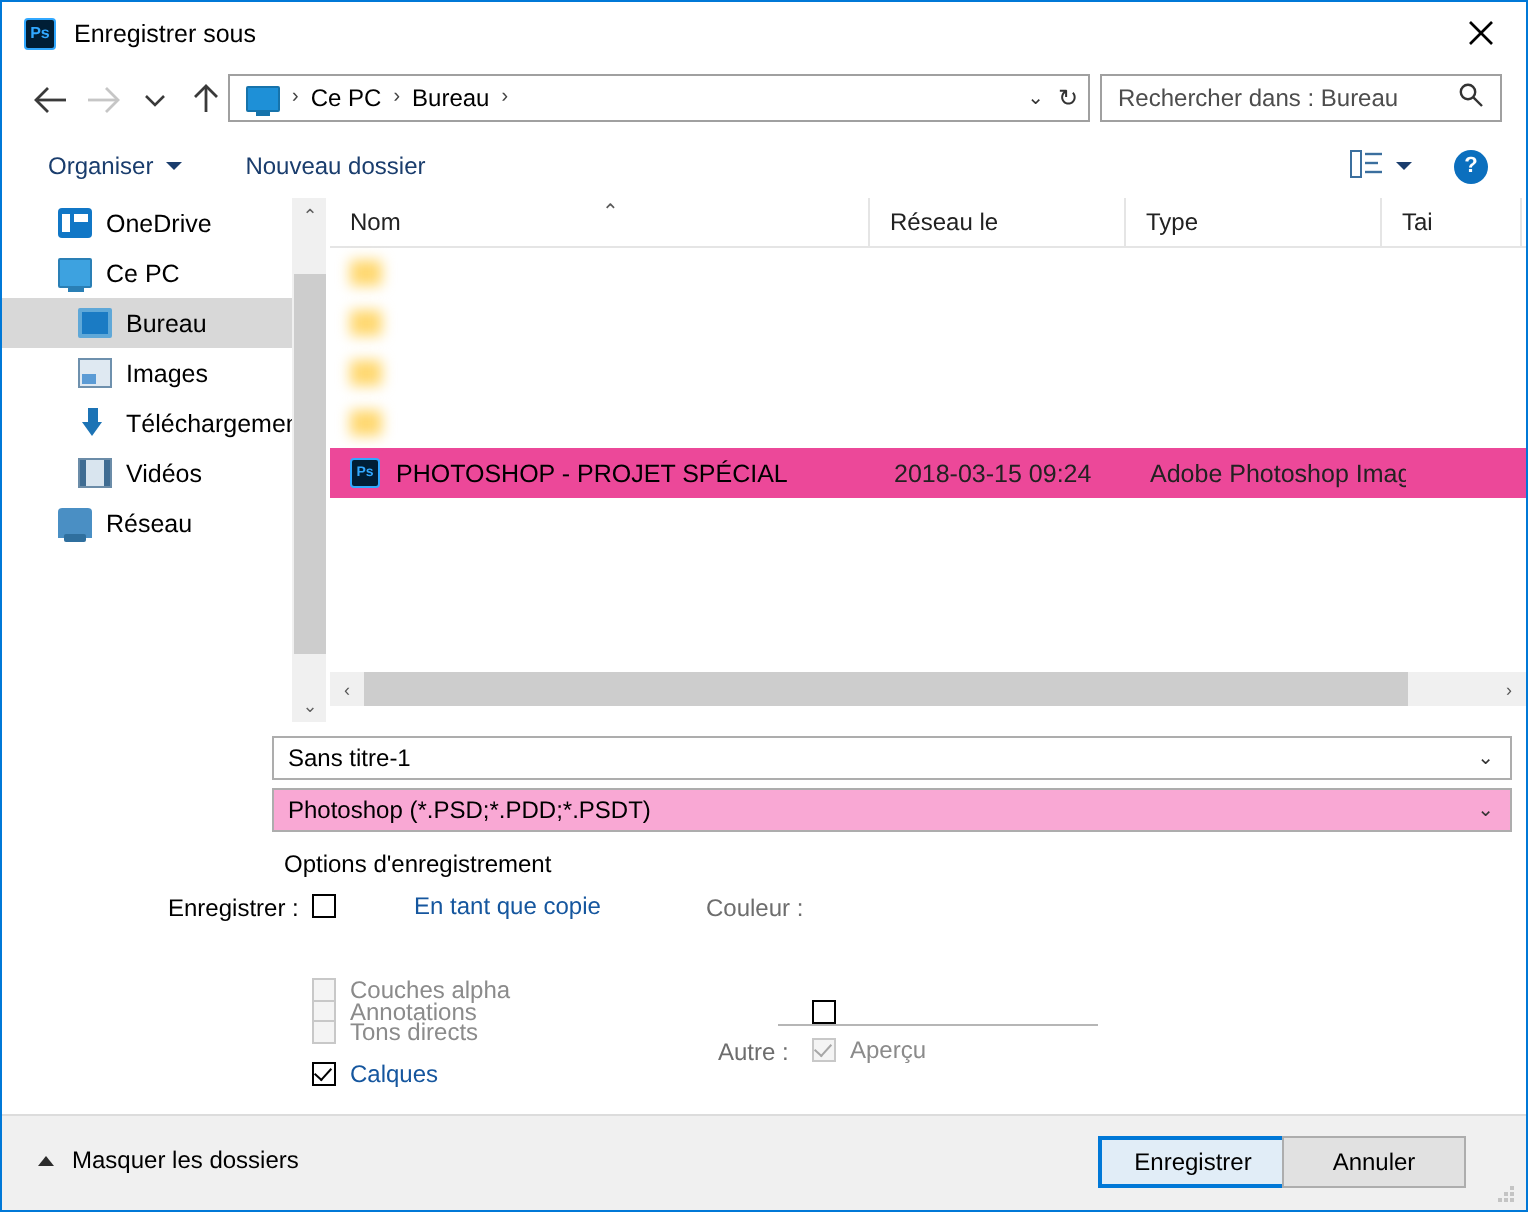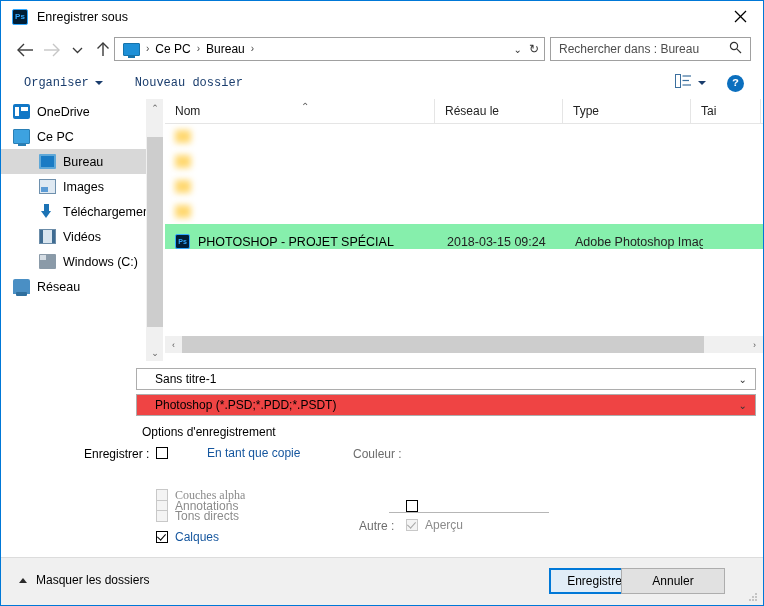--- a/index.html
+++ b/index.html
@@ -163,21 +163,20 @@
 
   
   .cmdbar {
     position: absolute;
     left: 0; top: 66px;
     width: 762px;
     height: 32px;
     background: #ffffff;
     display: flex;
     align-items: center;
-    font-family: Liberation Mono, monospace;
   }
   .cmd-item {
     font-size: 12px;
     color: #1a3d6d;
     cursor: default;
     display: flex;
     align-items: center;
   }
   .cmd-organiser { margin-left: 23px; }
   .cmd-nouveau   { margin-left: 32px; }
@@ -237,21 +236,21 @@
     cursor: default;
     white-space: nowrap;
   }
   .tree-item.selected { background: #d8d8d8; }
   .tree-ico {
     width: 17px; height: 15px;
     margin-right: 7px;
     flex: 0 0 auto;
     display: inline-block;
   }
-  .ind-0 { padding-left: 12px; }
+  .ind-0 { padding-left: 28px; }
   .ind-1 { padding-left: 38px; }
 
   
   .ic-onedrive { background:#1177c6; border-radius:2px; position:relative; }
   .ic-onedrive::after{content:"";position:absolute;left:2px;top:3px;width:4px;height:9px;background:#fff;}
   .ic-onedrive::before{content:"";position:absolute;left:8px;top:3px;width:7px;height:4px;background:#fff;}
   .ic-pc { background:#3da2e0; border:1px solid #2a7fb5; box-sizing:border-box; border-radius:1px; position:relative;}
   .ic-pc::after{content:"";position:absolute;left:4px;bottom:-3px;width:8px;height:2px;background:#2a7fb5;}
   .ic-bureau { background:#1a7bc4; border:2px solid #5fa8d8; box-sizing:border-box; border-radius:1px; }
   .ic-doc { background:#eef3f8; border:1px solid #7a9ab5; box-sizing:border-box; position:relative;}
@@ -331,21 +330,21 @@
 
   .rows { position: relative; }
   .frow {
     height: 25px;
     display: flex;
     align-items: center;
     font-size: 12.5px;
     cursor: default;
   }
   .frow.blurred { filter: blur(3.2px); }
-  .frow.selected { background: #86efac; align-items: flex-end; }
+  .frow.selected { background: #ec4899; }
   .cell { overflow: hidden; white-space: nowrap; }
   .c-nom   { width: 270px; display: flex; align-items: center; padding-left: 10px; box-sizing: border-box; }
   .c-mod   { width: 128px; padding-left: 12px; box-sizing: border-box; color: #222; }
   .c-type  { width: 140px; padding-left: 12px; box-sizing: border-box; color: #222; }
   .folder-ico {
     width: 16px; height: 13px;
     margin-right: 8px;
     flex: 0 0 auto;
     background: #ffd870;
     border-radius: 1px 2px 2px 1px;
@@ -411,22 +410,22 @@
     width: 620px;
     height: 22px;
     box-sizing: border-box;
     border: 1px solid #adadad;
     background: #ffffff;
     display: flex;
     align-items: center;
     font-size: 12px;
     color: #000;
   }
-  .combo.disabled { background: #ef4444; }
-  .combo .val { margin-left: 18px; flex: 1; }
+  .combo.disabled { background: #f9a8d4; }
+  .combo .val { margin-left: 7px; flex: 1; }
   .combo .cchev {
     margin-right: 8px;
     color: #333;
     font-size: 10px;
   }
 
   
   .options {
     position: absolute;
     left: 0; top: 420px;
@@ -544,22 +543,22 @@
     justify-content: center;
     cursor: default;
   }
   .btn-save {
     left: 548px;
     width: 95px;
     background: #e1edf7;
     border: 2px solid #0078d7;
   }
   .btn-cancel {
-    left: 620px;
-    width: 104px;
+    left: 640px;
+    width: 92px;
   }
   .grip {
     position: absolute;
     right: 4px; bottom: 3px;
     width: 10px; height: 10px;
     opacity: .5;
   }
   .grip i {
     position: absolute;
     width: 2px; height: 2px;
@@ -670,24 +669,20 @@
         <span class="tree-ico ic-img"></span>
         <span>Images</span>
       </div>
       <div class="tree-item ind-1">
         <span class="tree-ico ic-dl"></span>
         <span>Téléchargement</span>
       </div>
       <div class="tree-item ind-1">
         <span class="tree-ico ic-vid"></span>
         <span>Vidéos</span>
-      </div>
-      <div class="tree-item ind-1">
-        <span class="tree-ico ic-drive"></span>
-        <span>Windows (C:)</span>
       </div>
       <div class="tree-item ind-0">
         <span class="tree-ico ic-net"></span>
         <span>Réseau</span>
       </div>
     </div>
 
     <div class="tree-scroll">
       <div class="ts-up">⌃</div>
       <div class="ts-thumb"></div>
@@ -779,21 +774,21 @@
     <div class="opt-left-label">Enregistrer :</div>
 
     <div class="chk-row" style="top:25px;gap:32px;">
       <span class="cbox"></span>
       <span class="lbl-on">En tant que copie</span>
     </div>
     <div class="chk-row" style="top:46px;margin-top:32px;">
       <span class="cbox dis"></span>
       <span class="lbl-off">Annotations</span>
     </div>
-    <div class="chk-row" style="top:67px;font-family:Liberation Serif, serif;">
+    <div class="chk-row" style="top:67px;">
       <span class="cbox dis"></span>
       <span class="lbl-off">Couches alpha</span>
     </div>
     <div class="chk-row" style="top:88px;">
       <span class="cbox dis"></span>
       <span class="lbl-off">Tons directs</span>
     </div>
     <div class="chk-row" style="top:109px;">
       <span class="cbox checked"></span>
       <span class="lbl-on">Calques</span>

